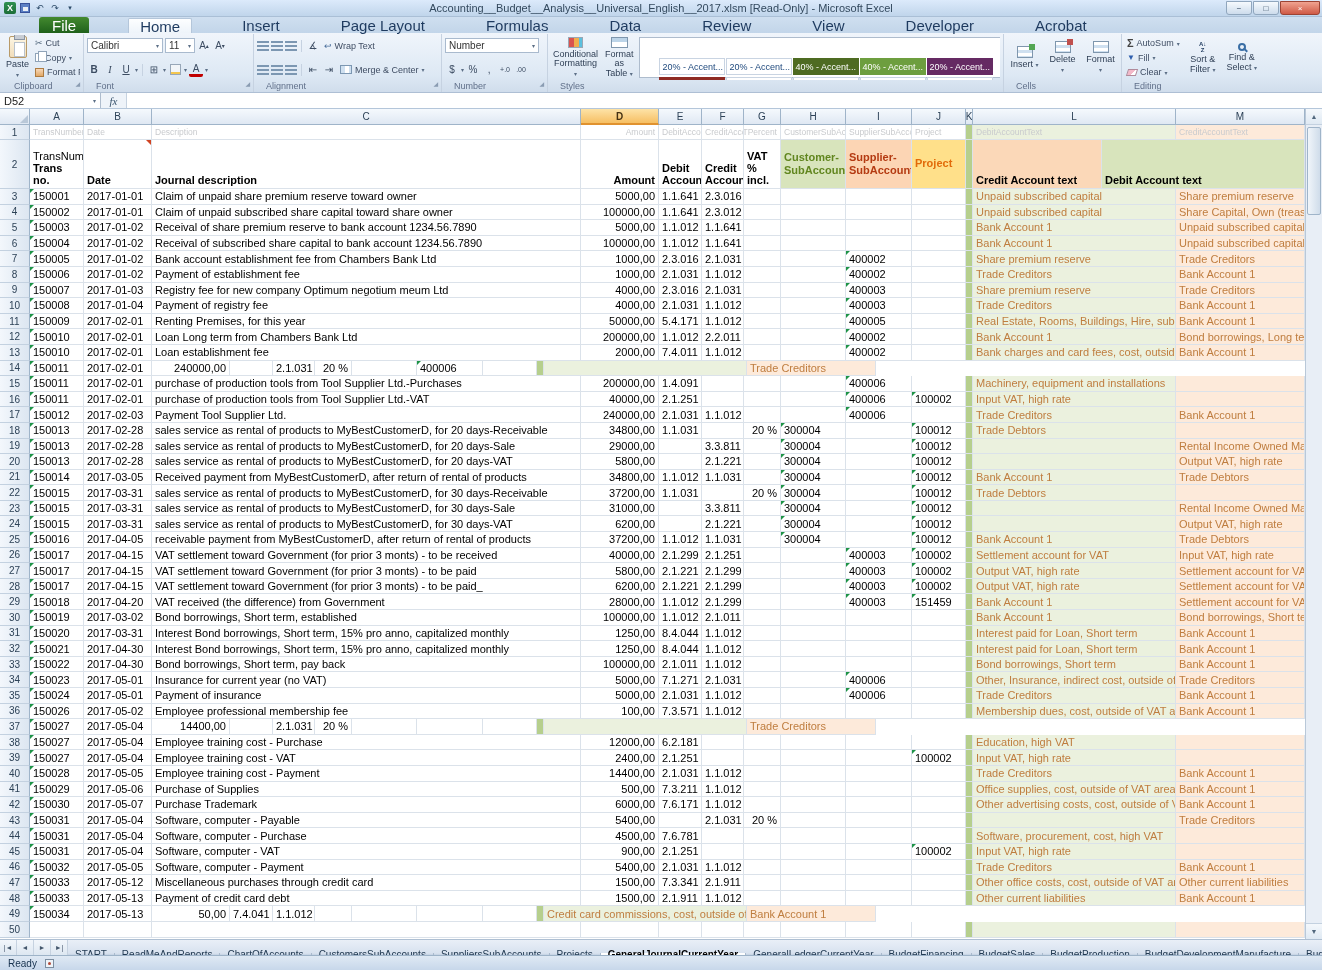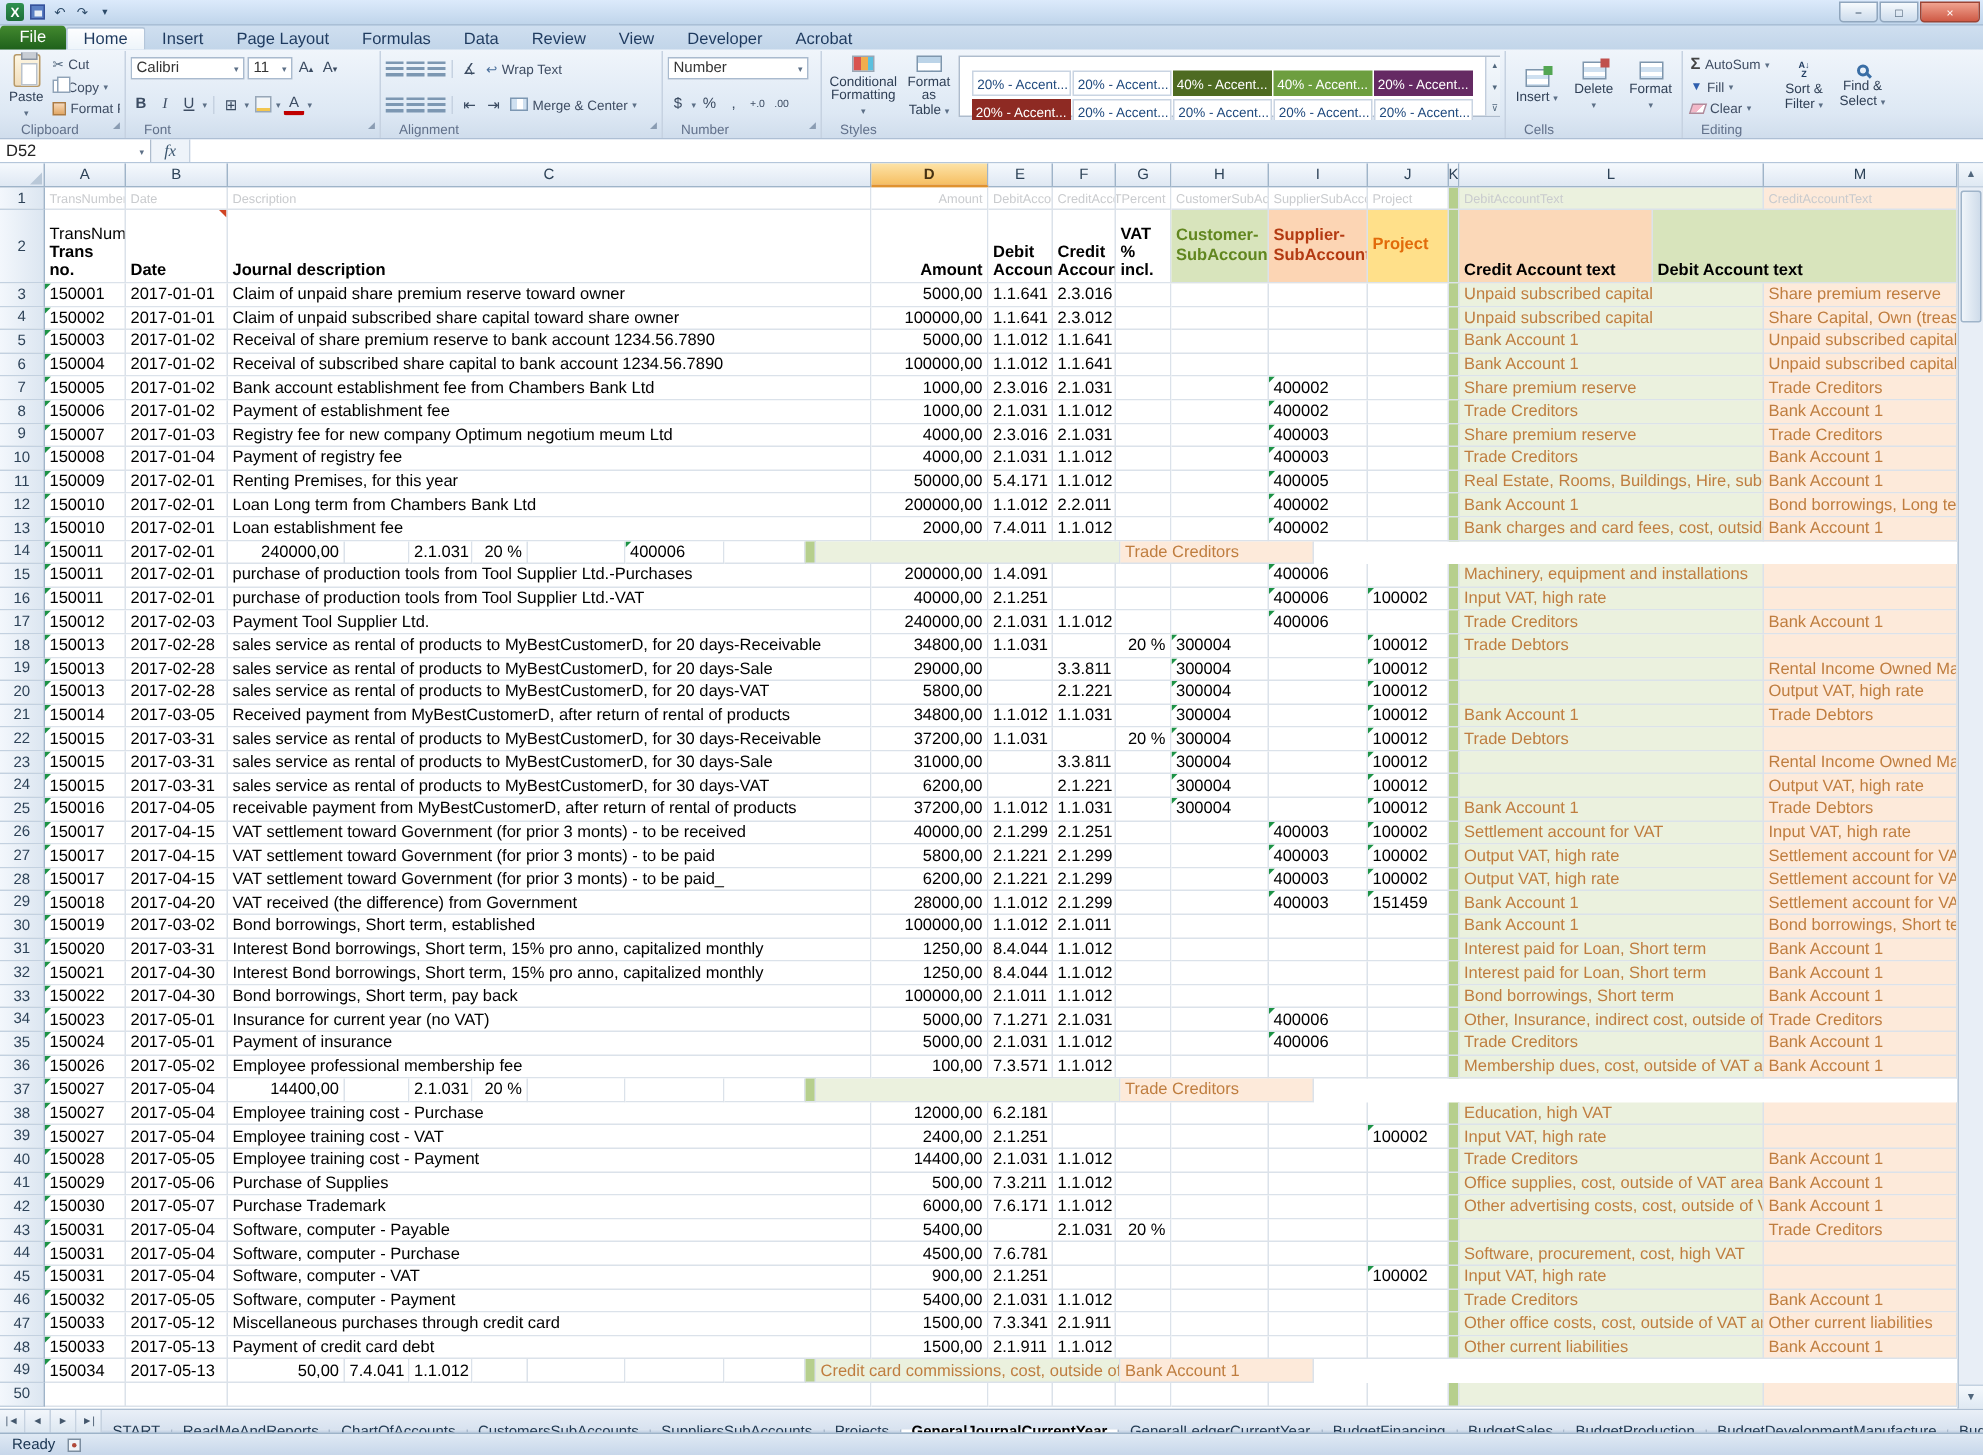--- a/index.html
+++ b/index.html
@@ -14,21 +14,21 @@
   .floppy::after{content:'';position:absolute;left:2px;bottom:1px;width:5px;height:4px;background:#e8eef6;}
   .qdd{font-size:7px;}
   .title{position:absolute;left:0;right:0;text-align:center;font-size:11px;color:#33495e;}
   .winbtns{margin-left:auto;display:flex;gap:1px;padding-right:2px;z-index:2;}
   .winbtn{width:26px;height:14px;border:1px solid #90a6bd;border-radius:0 0 3px 3px;background:linear-gradient(#f6fafd,#cddcec);font-size:8px;color:#30475e;display:flex;align-items:center;justify-content:center;}
   .winbtn.close{width:40px;background:linear-gradient(#f0a390,#cf5a46);color:#fff;border-color:#9c4434;}
 
   
   .tabrow{height:16px;background:linear-gradient(#cfdff0,#c2d5e9);display:flex;align-items:flex-end;}
   .rtabs{display:flex;align-items:flex-end;height:100%;}
-  .rtab{padding:0 11px;font-size:11px;color:#1e3a5f;height:15px;display:flex;align-items:center;white-space:nowrap;}
+  .rtab{padding:0 11px;font-size:15px;color:#1e3a5f;height:15px;display:flex;align-items:center;white-space:nowrap;margin-left:39px;}
   .rtab.active{background:linear-gradient(#fdfeff,#eef4fa);border:1px solid #b4c6da;border-bottom:none;border-radius:2px 2px 0 0;}
   .rtab.file{background:linear-gradient(#43892f,#1f611b);color:#fff;border-radius:3px 3px 0 0;padding:0 13px;height:16px;}
 
   
   .ribbon{height:60px;background:linear-gradient(#f0f5fb,#dde8f4 72%,#d0ddec);border-bottom:1px solid #aebfd4;display:flex;padding:1px 2px 0;}
   .rgroup{display:flex;flex-direction:column;border-right:1px solid #c6d2e1;padding:1px 3px 0;position:relative;flex:none;}
   .rg-body{flex:1;display:flex;gap:3px;align-items:stretch;overflow:hidden;}
   .rg-label{height:12px;font-size:9px;color:#61708a;text-align:left;line-height:12px;position:relative;padding:0 9px;white-space:nowrap;}
   .dlg{position:absolute;right:0;bottom:2px;font-size:6px;color:#8a9cb2;}
   .dd{font-size:6px;color:#5c6f86;}
@@ -63,21 +63,21 @@
   .ce-ico{width:16px;height:12px;border:1px solid #7e96ad;background:repeating-linear-gradient(#fff 0 3px,#cfe0f0 3px 6px);position:relative;}
   .ce-ico.ins::after{content:'';position:absolute;right:-3px;top:-3px;width:6px;height:6px;background:#53a653;}
   .ce-ico.del::after{content:'';position:absolute;right:-3px;top:-3px;width:6px;height:6px;background:#c0504d;}
   .sigma{font-size:11px;font-weight:bold;color:#444;}
   .fill-arrow{color:#2f5fae;font-size:8px;}
   .clear-ico{width:10px;height:7px;background:linear-gradient(120deg,#f3b8c8 0 60%,#fff 60%);border:1px solid #b08a9a;display:inline-block;transform:skewX(-18deg);}
   .sort-ico{display:flex;flex-direction:column;font-size:6px;line-height:6px;font-weight:bold;color:#1e3a5f;}
   .mag{width:8px;height:8px;border:2px solid #3a6ea5;border-radius:50%;position:relative;display:inline-block;}
   .mag::after{content:'';position:absolute;width:5px;height:2px;background:#3a6ea5;right:-4px;bottom:-2px;transform:rotate(45deg);}
   .gallery-wrap{display:flex;border:1px solid #aebccd;background:#fff;margin:2px 0;}
-  .gallery{display:flex;flex-direction:column;justify-content:space-between;padding:8px;}
+  .gallery{display:flex;flex-direction:column;justify-content:space-between;padding:19px;}
   .gal-row{display:flex;gap:1px;margin:1px 0;}
   .gal-chip{width:66px;height:17px;font-size:9px;display:flex;align-items:center;padding-left:3px;white-space:nowrap;overflow:hidden;}
   .gal-scroll{width:13px;border-left:1px solid #c2cedd;display:flex;flex-direction:column;align-items:center;justify-content:space-between;font-size:6px;color:#51677d;background:linear-gradient(#f4f8fc,#e2ebf4);padding:1px 0;}
 
   
   .fbar{height:16px;background:#e7eef7;border-bottom:1px solid #b4c6da;display:flex;align-items:stretch;font-size:11px;}
   .namebox{width:101px;background:#fff;border-right:1px solid #aebccd;display:flex;align-items:center;justify-content:space-between;padding:0 4px;color:#222;}
   .nb-dd{font-size:6px;color:#5c6f86;}
   .fx{width:26px;display:flex;align-items:center;justify-content:center;font-style:italic;font-family:"Liberation Serif",serif;color:#3a556e;border-right:1px solid #c6d2e0;background:#eef3f9;}
   .finput{flex:1;background:#fff;display:flex;align-items:center;padding:0 4px;}
@@ -133,20 +133,21 @@
 <div class="titlebar">
   <div class="qat">
     <span class="xl-ico">X</span>
     <span class="qbtn">
         <span class="floppy"></span>
       </span>
     <span class="qbtn">↶</span>
     <span class="qbtn">↷</span>
     <span class="qbtn qdd">▾</span>
   </div>
+  <div class="title">Accounting__Budget__Analysis__Universal_English__2017.xlsm  [Read-Only] - Microsoft Excel</div>
   <div class="winbtns">
     <span class="winbtn">−</span>
     <span class="winbtn">□</span>
     <span class="winbtn close">×</span>
   </div>
 </div>
 
 <div class="tabrow">
   <div class="rtabs">
       <div class="rtab file">File</div>

